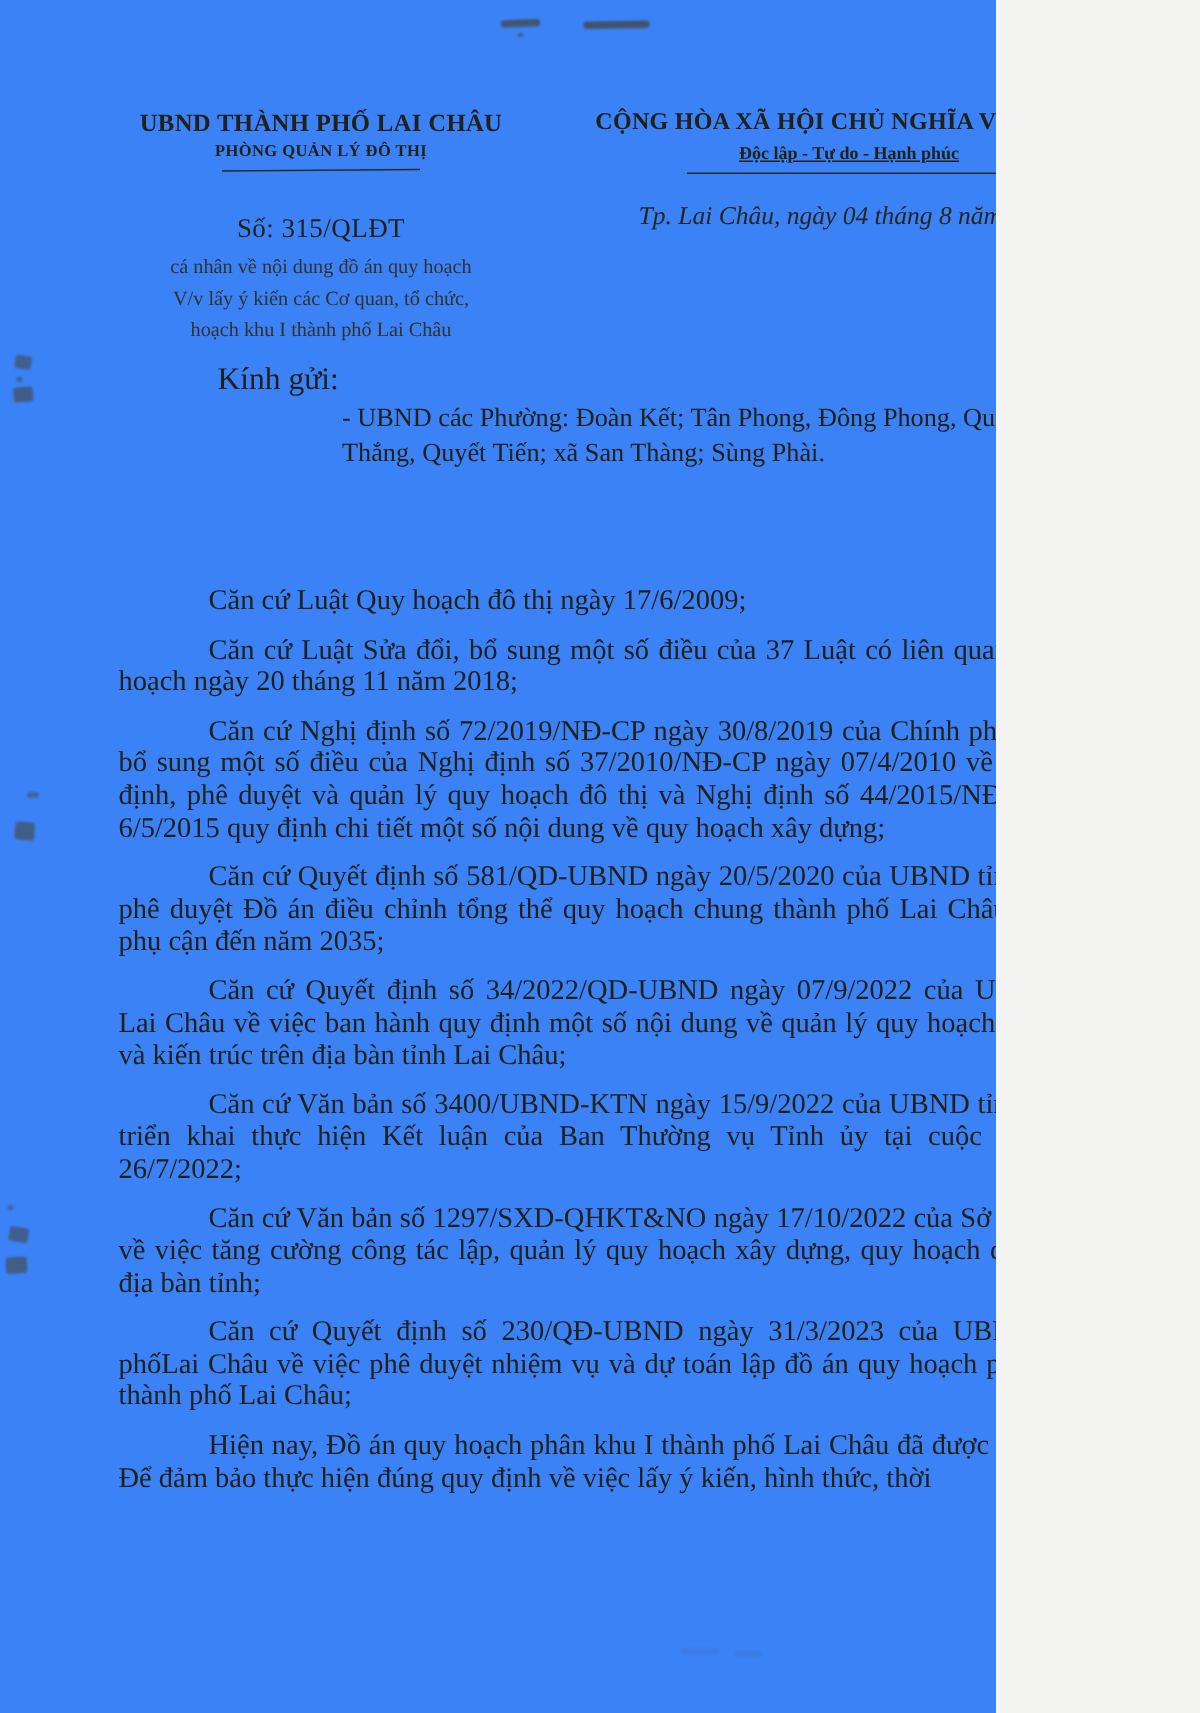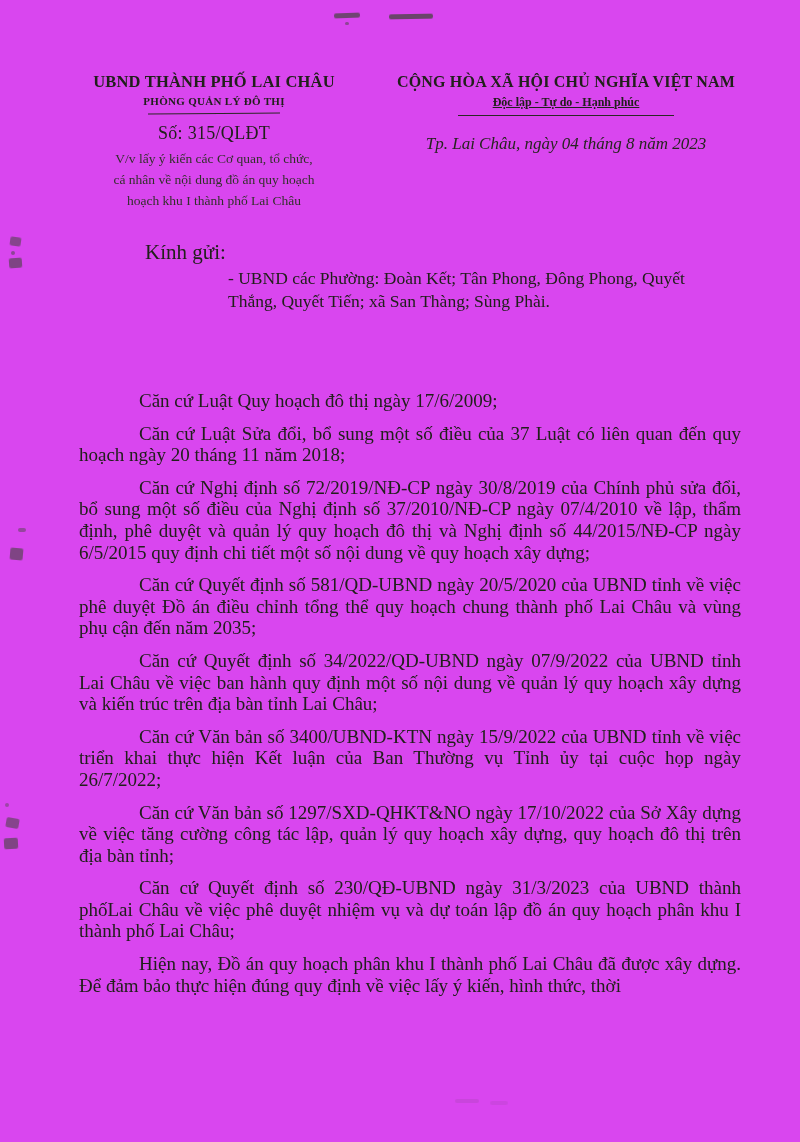--- a/index.html
+++ b/index.html
@@ -5,41 +5,41 @@
   html,body{margin:0;padding:0;}
   body{
     width:800px;height:1142px;
     background:#f4f4f2;
     font-family:"Liberation Serif","DejaVu Serif",serif;
     color:#21201b;
     overflow:hidden;
   }
   .page{
     position:relative;
-    width:800px;height:1142px;
-    background:#d946ef;
+    width:664px;height:1142px;
+    background:#3b82f6;
     overflow:hidden;
   }
   
   .header-left{
     position:absolute;left:58px;top:72px;width:312px;
     text-align:center;line-height:1.25;
   }
   .header-right{
     position:absolute;left:366px;top:72px;width:400px;
     text-align:center;line-height:1.25;
   }
   .h-org-parent{font-size:16.5px;font-weight:bold;letter-spacing:.2px;}
   .h-org-name{font-size:11px;font-weight:bold;letter-spacing:.3px;margin-top:2px;}
   .rule{height:0;border-top:1.6px solid #2a2924;margin:5px auto 0;}
   .rule-left{width:132px;transform:rotate(-.4deg);}
   .rule-right{width:216px;}
   .h-country{font-size:16px;font-weight:bold;letter-spacing:.2px;white-space:nowrap;}
   .h-motto{font-size:12px;font-weight:bold;margin-top:3px;text-decoration:underline;}
-  .doc-number{font-size:18px;margin-top:8px;letter-spacing:.3px;}
+  .doc-number{font-size:18px;margin-top:27px;letter-spacing:.3px;}
   .subject{font-size:13.5px;line-height:21px;margin-top:3px;color:#32312b;}
   .date-line{font-size:17px;font-style:italic;margin-top:17px;color:#26251f;}
   
   .salutation-label{
     position:absolute;left:145px;top:240px;
     font-size:21px;
   }
   .recipients{
     position:absolute;left:228px;top:267px;width:497px;
     font-size:17.5px;line-height:22.5px;text-align:left;
@@ -85,22 +85,22 @@
   <div class="sm sm-m8"></div>
   <div class="sm sm-b1"></div>
   <div class="sm sm-b2"></div>
 
   <div class="header-left">
     <div class="h-org-parent">UBND THÀNH PHỐ LAI CHÂU</div>
     <div class="h-org-name">PHÒNG QUẢN LÝ ĐÔ THỊ</div>
     <div class="rule rule-left"></div>
     <div class="doc-number">Số: 315/QLĐT</div>
     <div class="subject">
+      <div>cá nhân về nội dung đồ án quy hoạch</div>
       <div>V/v lấy ý kiến các Cơ quan, tổ chức,</div>
-      <div>cá nhân về nội dung đồ án quy hoạch</div>
       <div>hoạch khu I thành phố Lai Châu</div>
     </div>
   </div>
 
   <div class="header-right">
     <div class="h-country">CỘNG HÒA XÃ HỘI CHỦ NGHĨA VIỆT NAM</div>
     <div class="h-motto">Độc lập - Tự do - Hạnh phúc</div>
     <div class="rule rule-right"></div>
     <div class="date-line">Tp. Lai Châu, ngày 04 tháng 8 năm 2023</div>
   </div>

